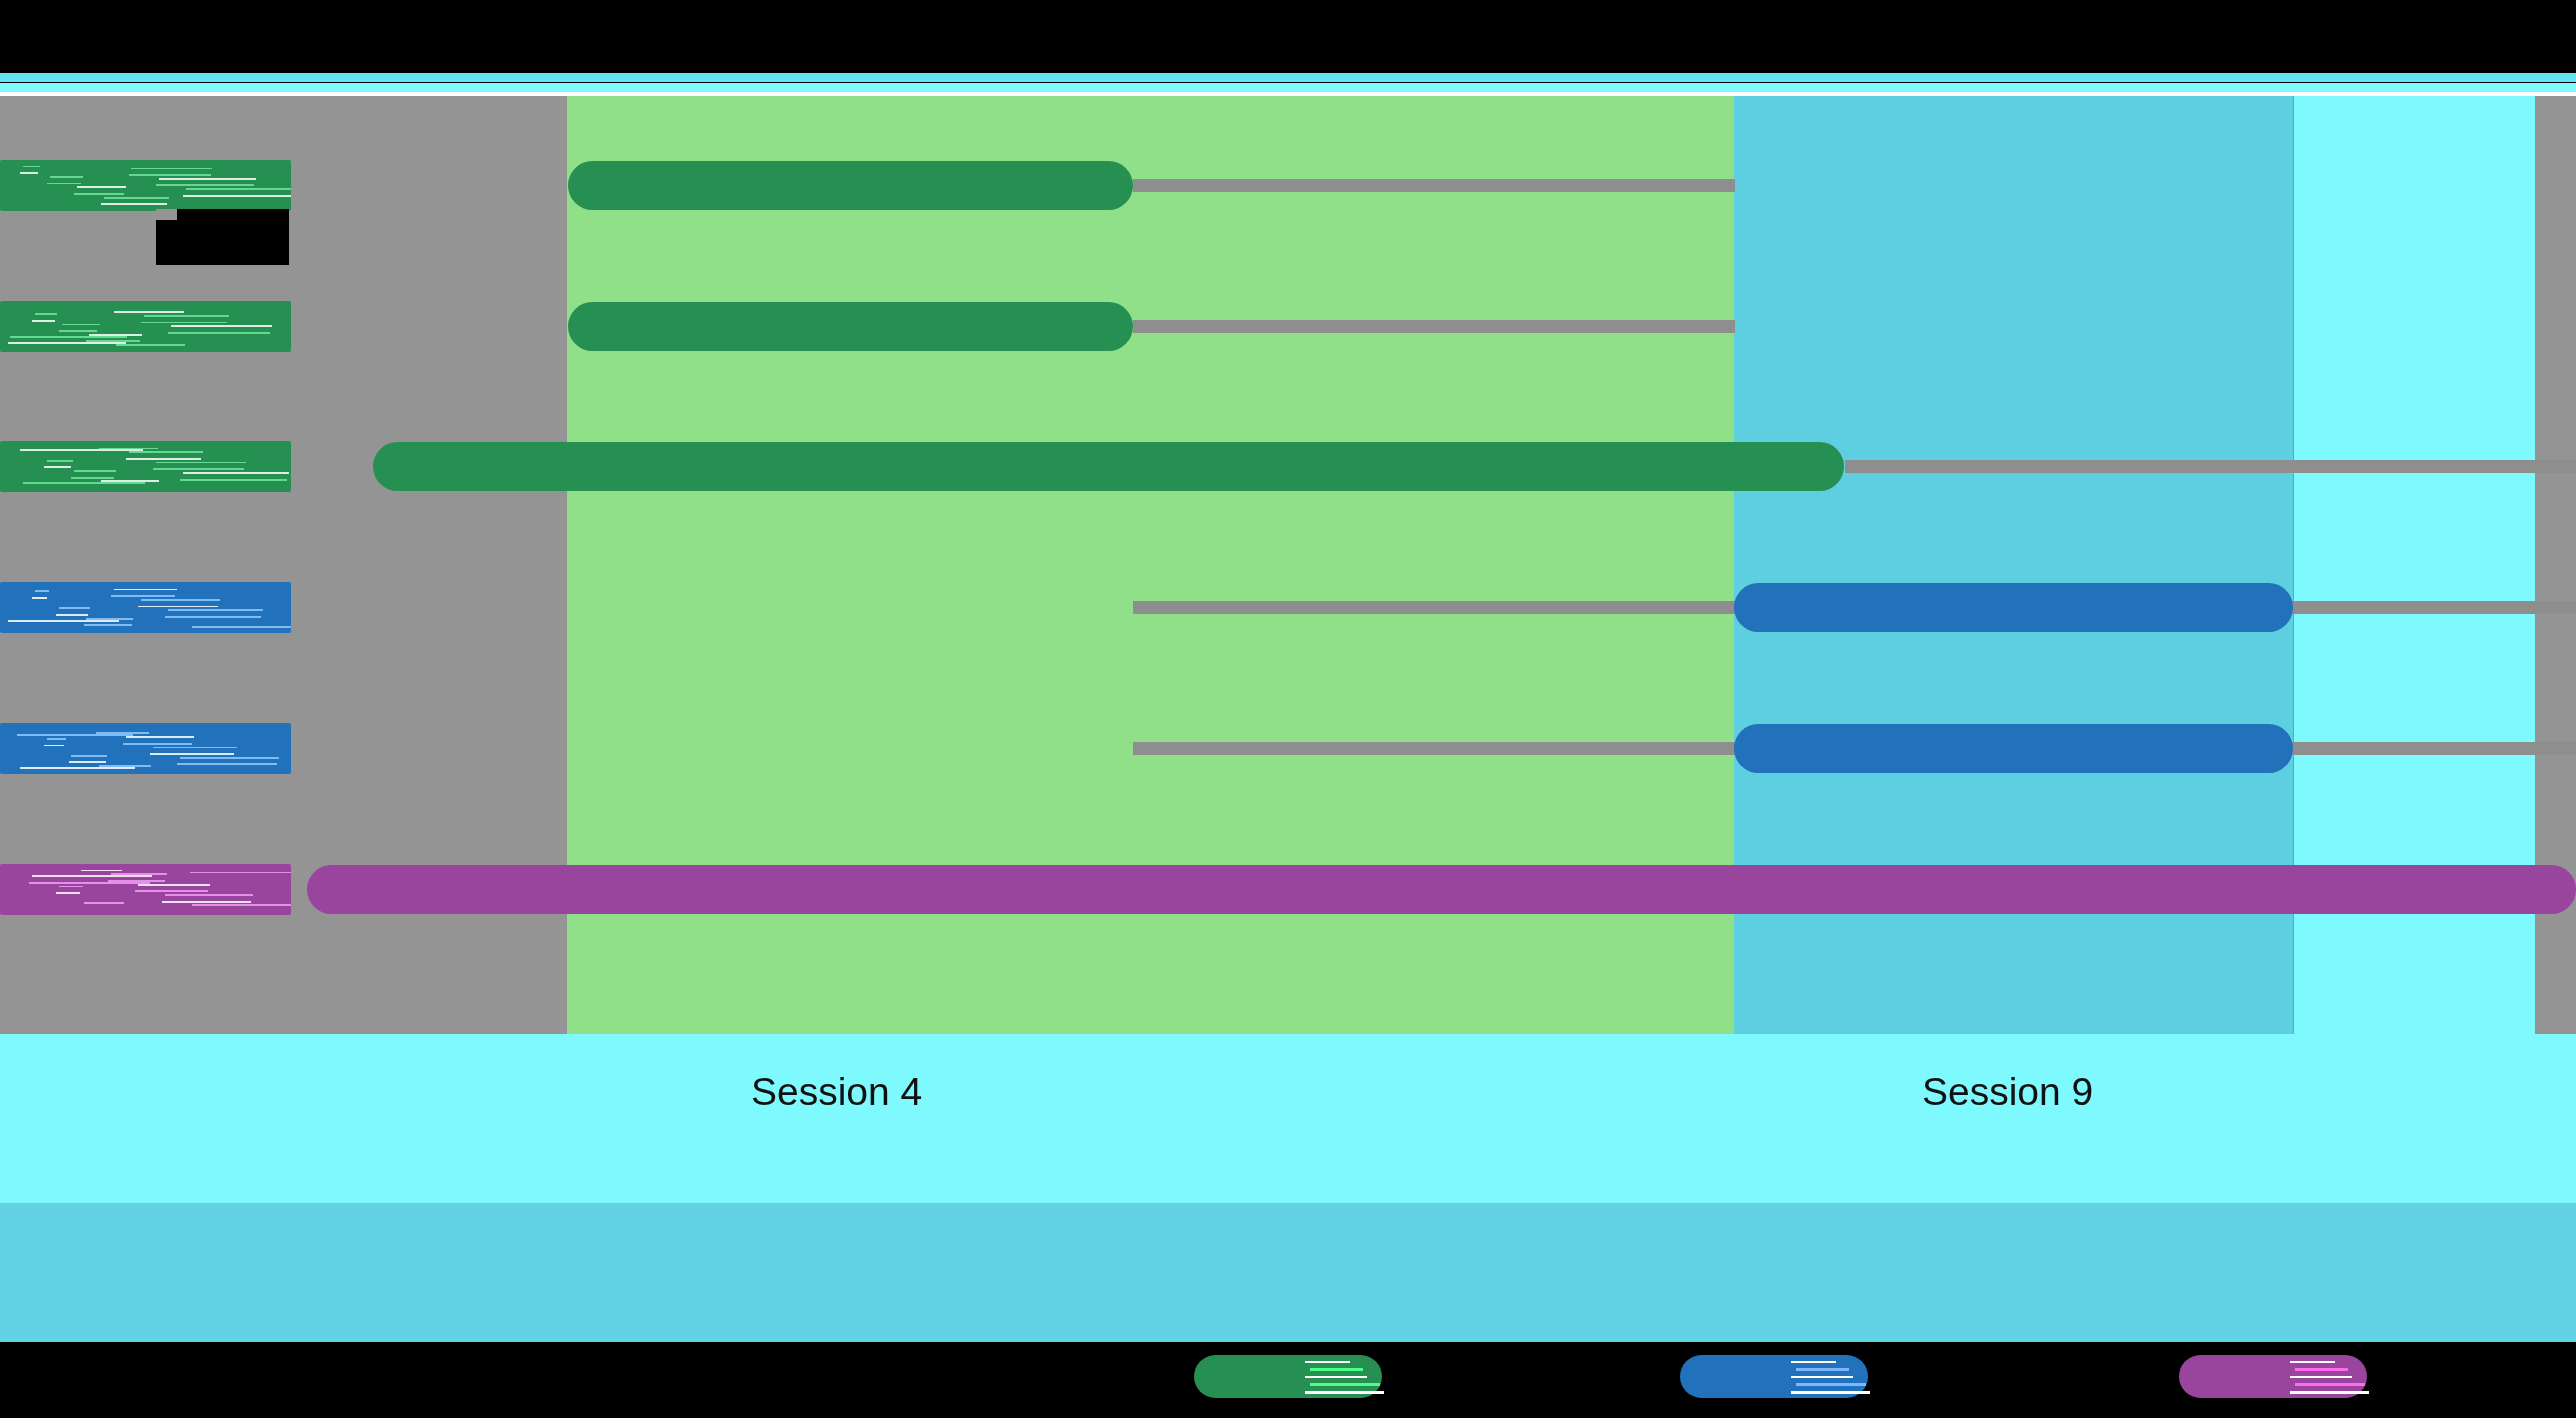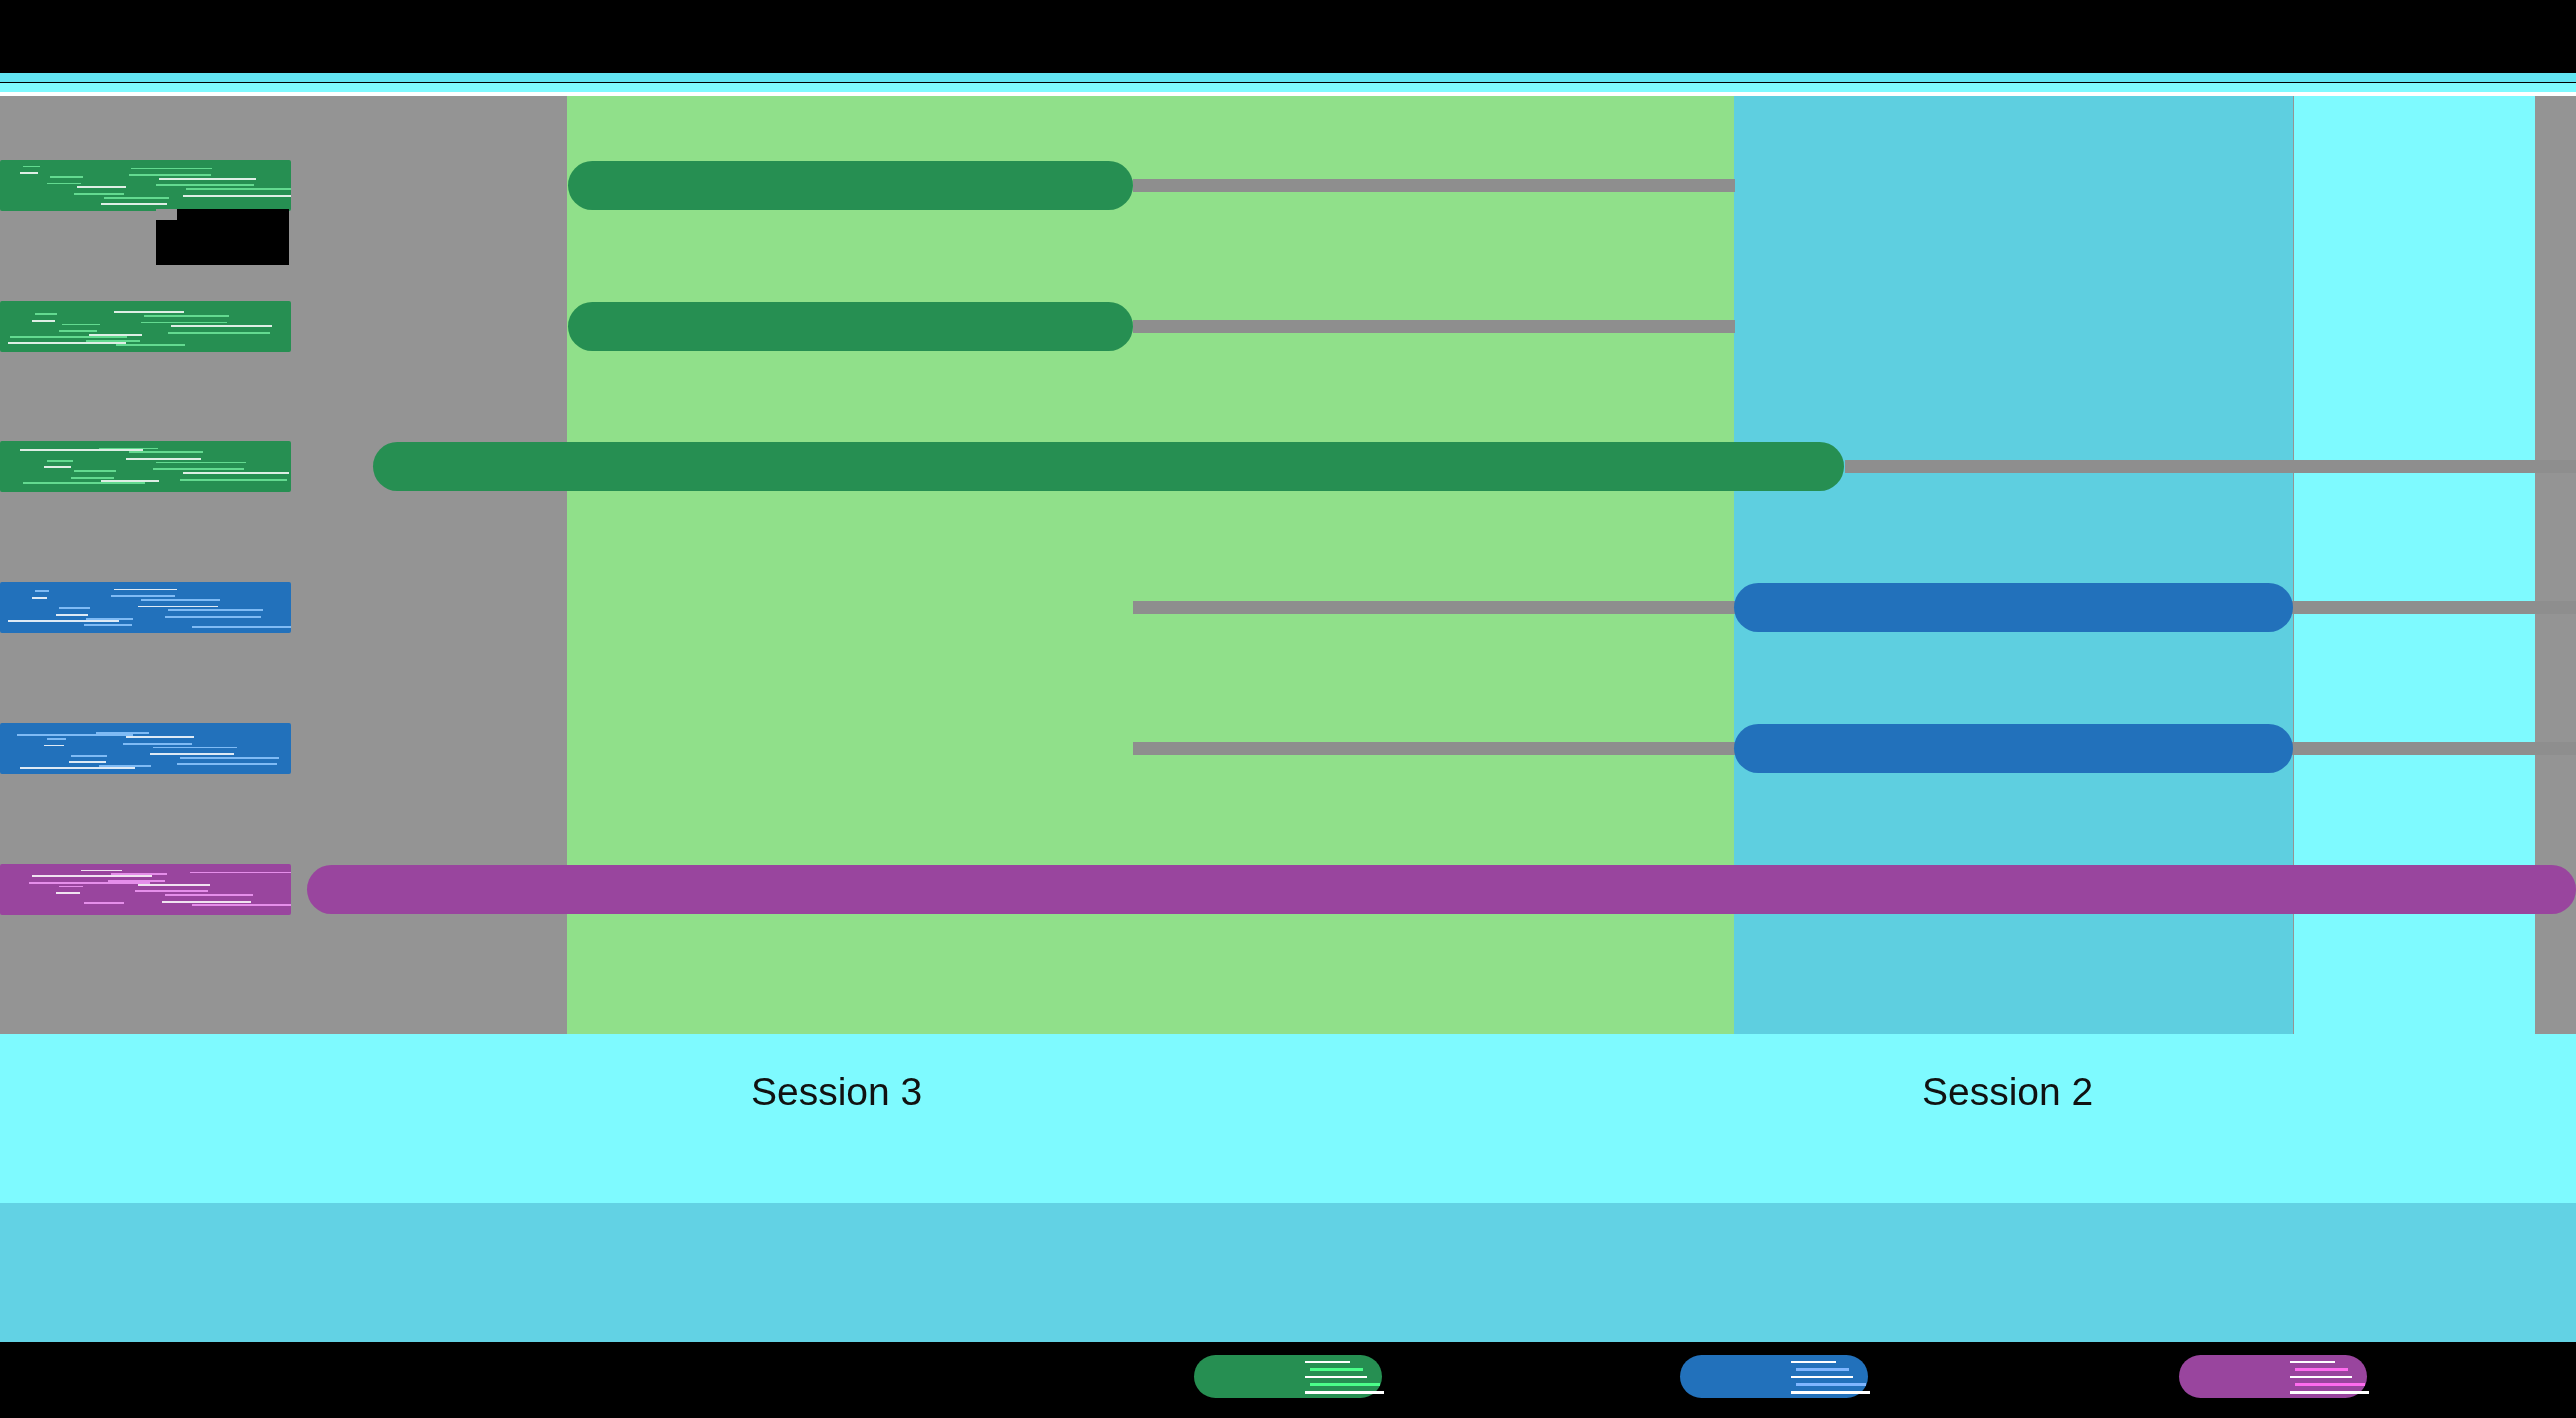--- a/index.html
+++ b/index.html
@@ -189,22 +189,22 @@
           </div>
           <div class="bar" style="left: 307px; width: 2269px; top: 46px; background: rgb(153, 69, 158);"></div>
         </div>
       </div>
 
     <div id="headerblock">
       <div class="nick"></div>
     </div>
 
     <div id="sessionstrip">
-      <div class="slabel" style="left:751px">Session 3</div>
-      <div class="slabel" style="left:1922px">Session 2</div>
+      <div class="slabel" style="left:751px">Session 4</div>
+      <div class="slabel" style="left:1922px">Session 9</div>
     </div>
 
   </div>
 
   <div id="legendbar"></div>
   <div id="legend">
       <div class="legitem" style="left: 1194px;">
         <div class="legswatch" style="background: rgb(38, 143, 82);">
           <div class="streak" style="top: 5.6px; left: 111px; width: 45px; background: rgb(255, 255, 255);"></div>
           <div class="streak" style="top: 13px; left: 116px; width: 53px; background: rgb(75, 255, 138);"></div>

